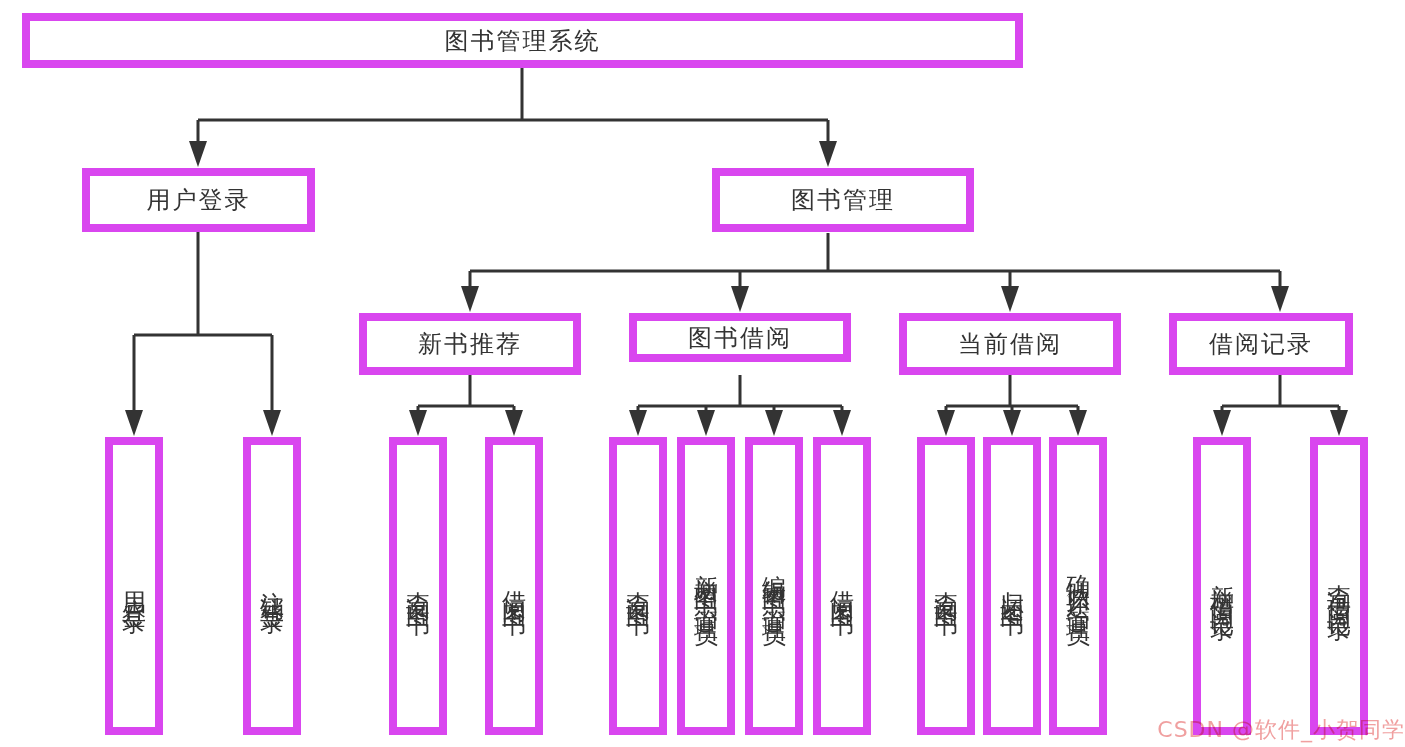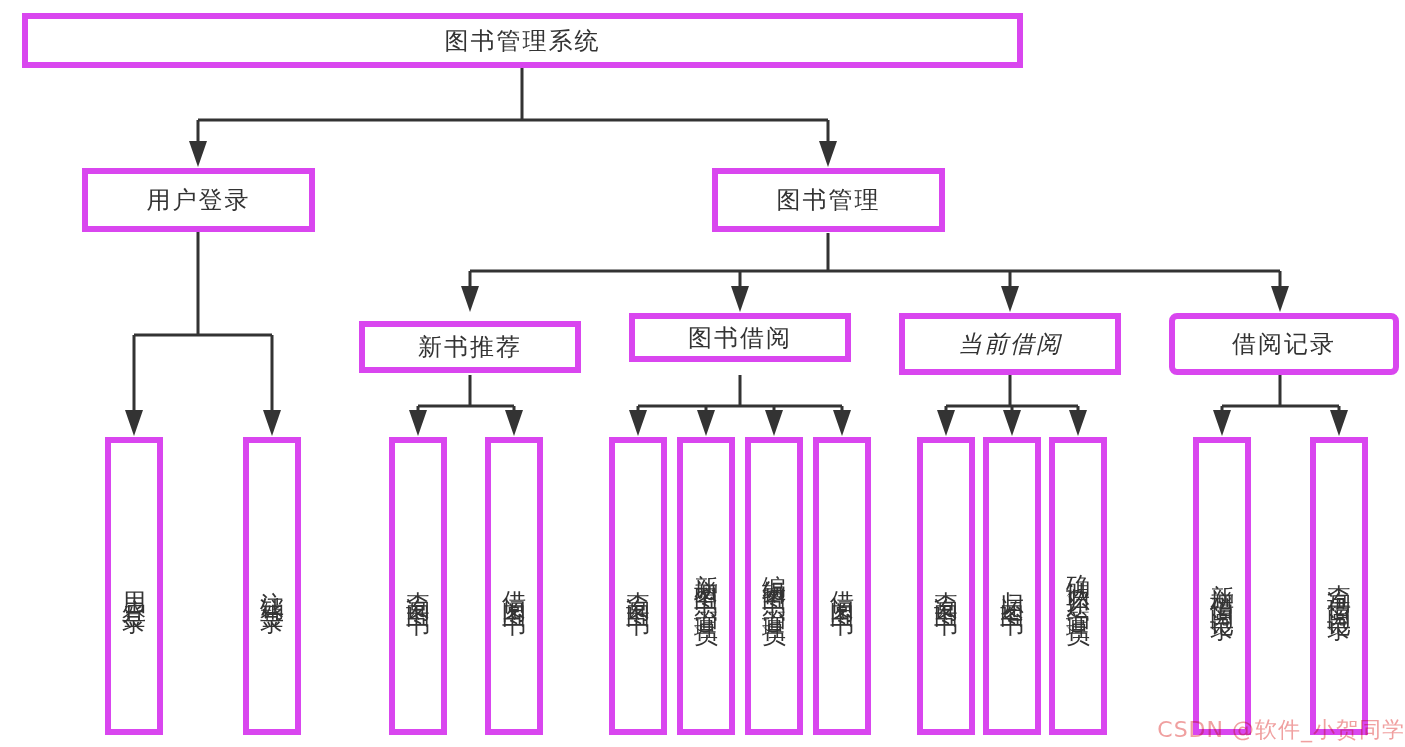--- a/index.html
+++ b/index.html
@@ -8,21 +8,21 @@
     width: 1405px;
     height: 747px;
     background: #ffffff;
     font-family: "DejaVu Sans", "Liberation Sans", sans-serif;
     overflow: hidden;
   }
   #connectors { position: absolute; left: 0; top: 0; }
   .box {
     position: absolute;
     box-sizing: border-box;
-    border: 6px solid #d946ef;
+    border: 8px solid #d946ef;
     background: #ffffff;
     color: #333333;
     display: flex;
     align-items: center;
     justify-content: center;
     font-size: 24px;
     letter-spacing: 2px;
     z-index: 2;
     white-space: nowrap;
   }
@@ -86,26 +86,26 @@
       <polygon points="1003,410 1021,410 1012,436"></polygon>
       <polygon points="1069,410 1087,410 1078,436"></polygon>
       <polygon points="1213,410 1231,410 1222,436"></polygon>
       <polygon points="1330,410 1348,410 1339,436"></polygon>
     </g>
   </svg>
 
   <div class="box" style="left:22px; top:13px; width:1001px; height:55px;">图书管理系统</div>
 
   <div class="box" style="left:82px; top:168px; width:233px; height:64px;">用户登录</div>
-  <div class="box" style="left:712px; top:168px; width:233px; height:64px;text-align:center;">图书管理</div>
+  <div class="box" style="left:712px; top:168px; width:262px; height:64px;text-align:center;">图书管理</div>
 
-  <div class="box" style="left:359px; top:321px; width:222px; height:52px;">新书推荐</div>
+  <div class="box" style="left:359px; top:313px; width:222px; height:62px;">新书推荐</div>
   <div class="box" style="left:629px; top:313px; width:222px; height:49px;">图书借阅</div>
-  <div class="box" style="left:899px; top:313px; width:222px; height:62px;font-style:italic;">当前借阅</div>
-  <div class="box" style="left:1169px; top:313px; width:230px; height:62px;border-radius:8px;">借阅记录</div>
+  <div class="box" style="left:899px; top:313px; width:222px; height:62px;">当前借阅</div>
+  <div class="box" style="left:1169px; top:313px; width:184px; height:62px;">借阅记录</div>
 
   <div class="box v" style="left:105px; top:437px; width:58px; height:298px;">用户登录</div>
   <div class="box v" style="left:243px; top:437px; width:58px; height:298px;">注销登录</div>
 
   <div class="box v" style="left:389px; top:437px; width:58px; height:298px;">查询图书</div>
   <div class="box v" style="left:485px; top:437px; width:58px; height:298px;">借阅图书</div>
 
   <div class="box v" style="left:609px; top:437px; width:58px; height:298px;">查询图书</div>
   <div class="box v" style="left:677px; top:437px; width:58px; height:298px;">新增图书（管理员）</div>
   <div class="box v" style="left:745px; top:437px; width:58px; height:298px;">编辑图书（管理员）</div>

